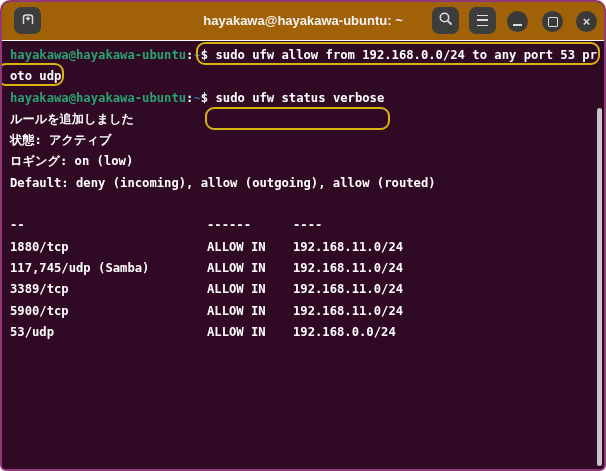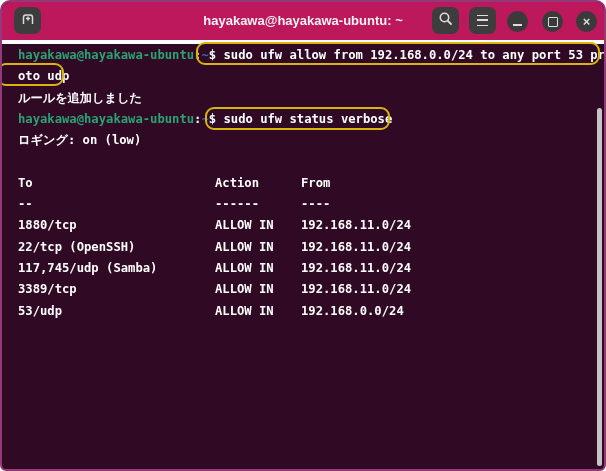--- a/index.html
+++ b/index.html
@@ -9,22 +9,22 @@
     border:2px solid #93397a;
     border-radius:10px 10px 6px 6px;
     overflow:hidden;
     background:#300a24;
     font-family:"Liberation Sans", sans-serif;
   }
   
   .titlebar {
     position:relative;
     height:38px;
-    background:#be185d;
-    border-bottom:4px solid #ffffff;
+    background:#a16207;
+    border-bottom:1px solid #ffffff;
   }
   .title {
     position:absolute; left:0; right:0; top:0; height:38px;
     line-height:38px; text-align:center;
     font-weight:bold; font-size:13px; color:#f2f2f2;
   }
   .tb-sq {
     position:absolute; top:5px;
     width:27px; height:27px; border-radius:7px;
     background:#3d3d3d;
@@ -51,21 +51,21 @@
                border-top:1.6px solid #dcdcdc; border-bottom:1.6px solid #dcdcdc;
                background:linear-gradient(#0000 0 3px,#dcdcdc 3px 4.6px,#0000 4.6px); }
   
   .term {
     position:absolute; top:39px; left:0; right:0; bottom:0;
     padding:4px 0 0 8px;
     font-family:"DejaVu Sans Mono","Liberation Mono",monospace;
     font-weight:bold; font-size:12.2px;
     color:#ffffff;
   }
-  .line { height:21.3px; line-height:21.3px; white-space:pre;margin-left:8px; }
+  .line { height:21.3px; line-height:21.3px; white-space:pre; }
   .c-user { color:#2aa373; }
   .c-path { color:#306eb2; }
   .col-to     { display:inline-block; width:197px; }
   .col-action { display:inline-block; width:86px; }
   
   .ann {
     position:absolute;
     border:2px solid #d7b40e;
     border-radius:9px;
     box-sizing:border-box;
@@ -122,36 +122,37 @@
       <span class="icon-x">×</span>
     </div>
   </div>
 
   <div class="term">
 
     <div class="line"><span class="c-user">hayakawa@hayakawa-ubuntu</span><span>:</span><span class="c-path">~</span><span>$ </span><span>sudo ufw allow from 192.168.0.0/24 to any port 53 pr</span></div>
 
     <div class="line">oto udp</div>
 
+    <div class="line"><span class="c-user">hayakawa@hayakawa-ubuntu</span><span>:</span><span class="c-path">~</span><span>$ </span><span>sudo ufw status verbose</span></div>
+
     <div class="line">ルールを追加しました</div>
 
-    <div class="line"><span class="c-user">hayakawa@hayakawa-ubuntu</span><span>:</span><span class="c-path">~</span><span>$ </span><span>sudo ufw status verbose</span></div>
-
+    <div class="line">状態: アクティブ</div>
     <div class="line">ロギング: on (low)</div>
+    <div class="line">Default: deny (incoming), allow (outgoing), allow (routed)</div>
 
     <div class="line"></div>
 
-    <div class="line"><span class="col-to">To</span><span class="col-action">Action</span><span>From</span></div>
 
     <div class="line"><span class="col-to">--</span><span class="col-action">------</span><span>----</span></div>
 
     <div class="line"><span class="col-to">1880/tcp</span><span class="col-action">ALLOW IN</span><span>192.168.11.0/24</span></div>
-    <div class="line"><span class="col-to">22/tcp (OpenSSH)</span><span class="col-action">ALLOW IN</span><span>192.168.11.0/24</span></div>
     <div class="line"><span class="col-to">117,745/udp (Samba)</span><span class="col-action">ALLOW IN</span><span>192.168.11.0/24</span></div>
     <div class="line"><span class="col-to">3389/tcp</span><span class="col-action">ALLOW IN</span><span>192.168.11.0/24</span></div>
+    <div class="line"><span class="col-to">5900/tcp</span><span class="col-action">ALLOW IN</span><span>192.168.11.0/24</span></div>
     <div class="line"><span class="col-to">53/udp</span><span class="col-action">ALLOW IN</span><span>192.168.0.0/24</span></div>
 
     <div class="line"></div>
 
   </div>
 
   <div class="ann ann1"></div>
   <div class="ann ann2"></div>
   <div class="ann ann3"></div>
 

